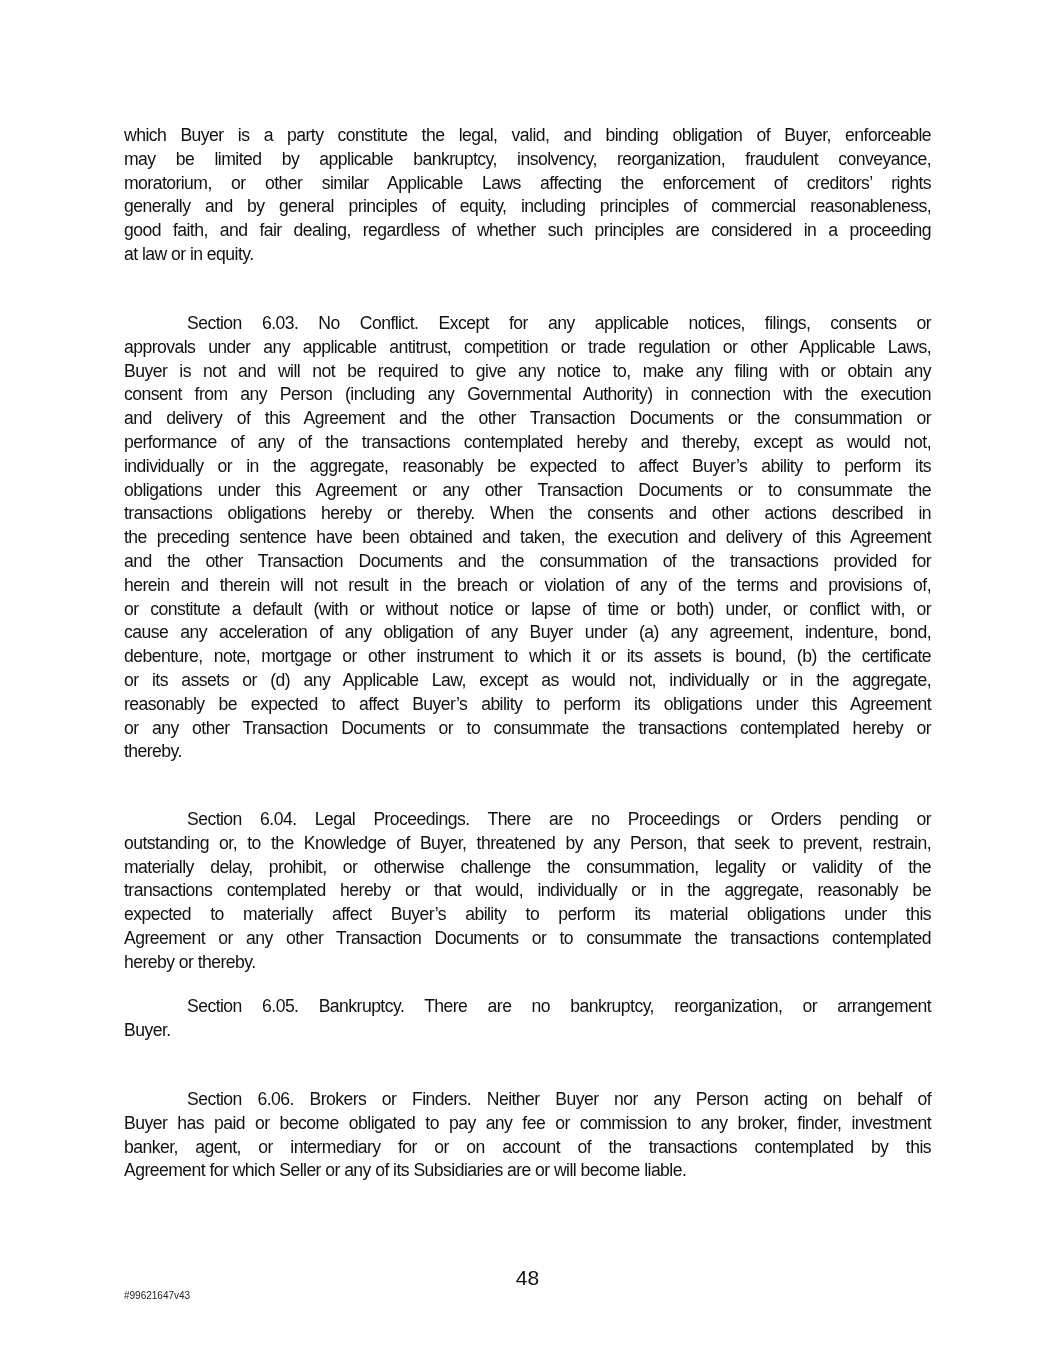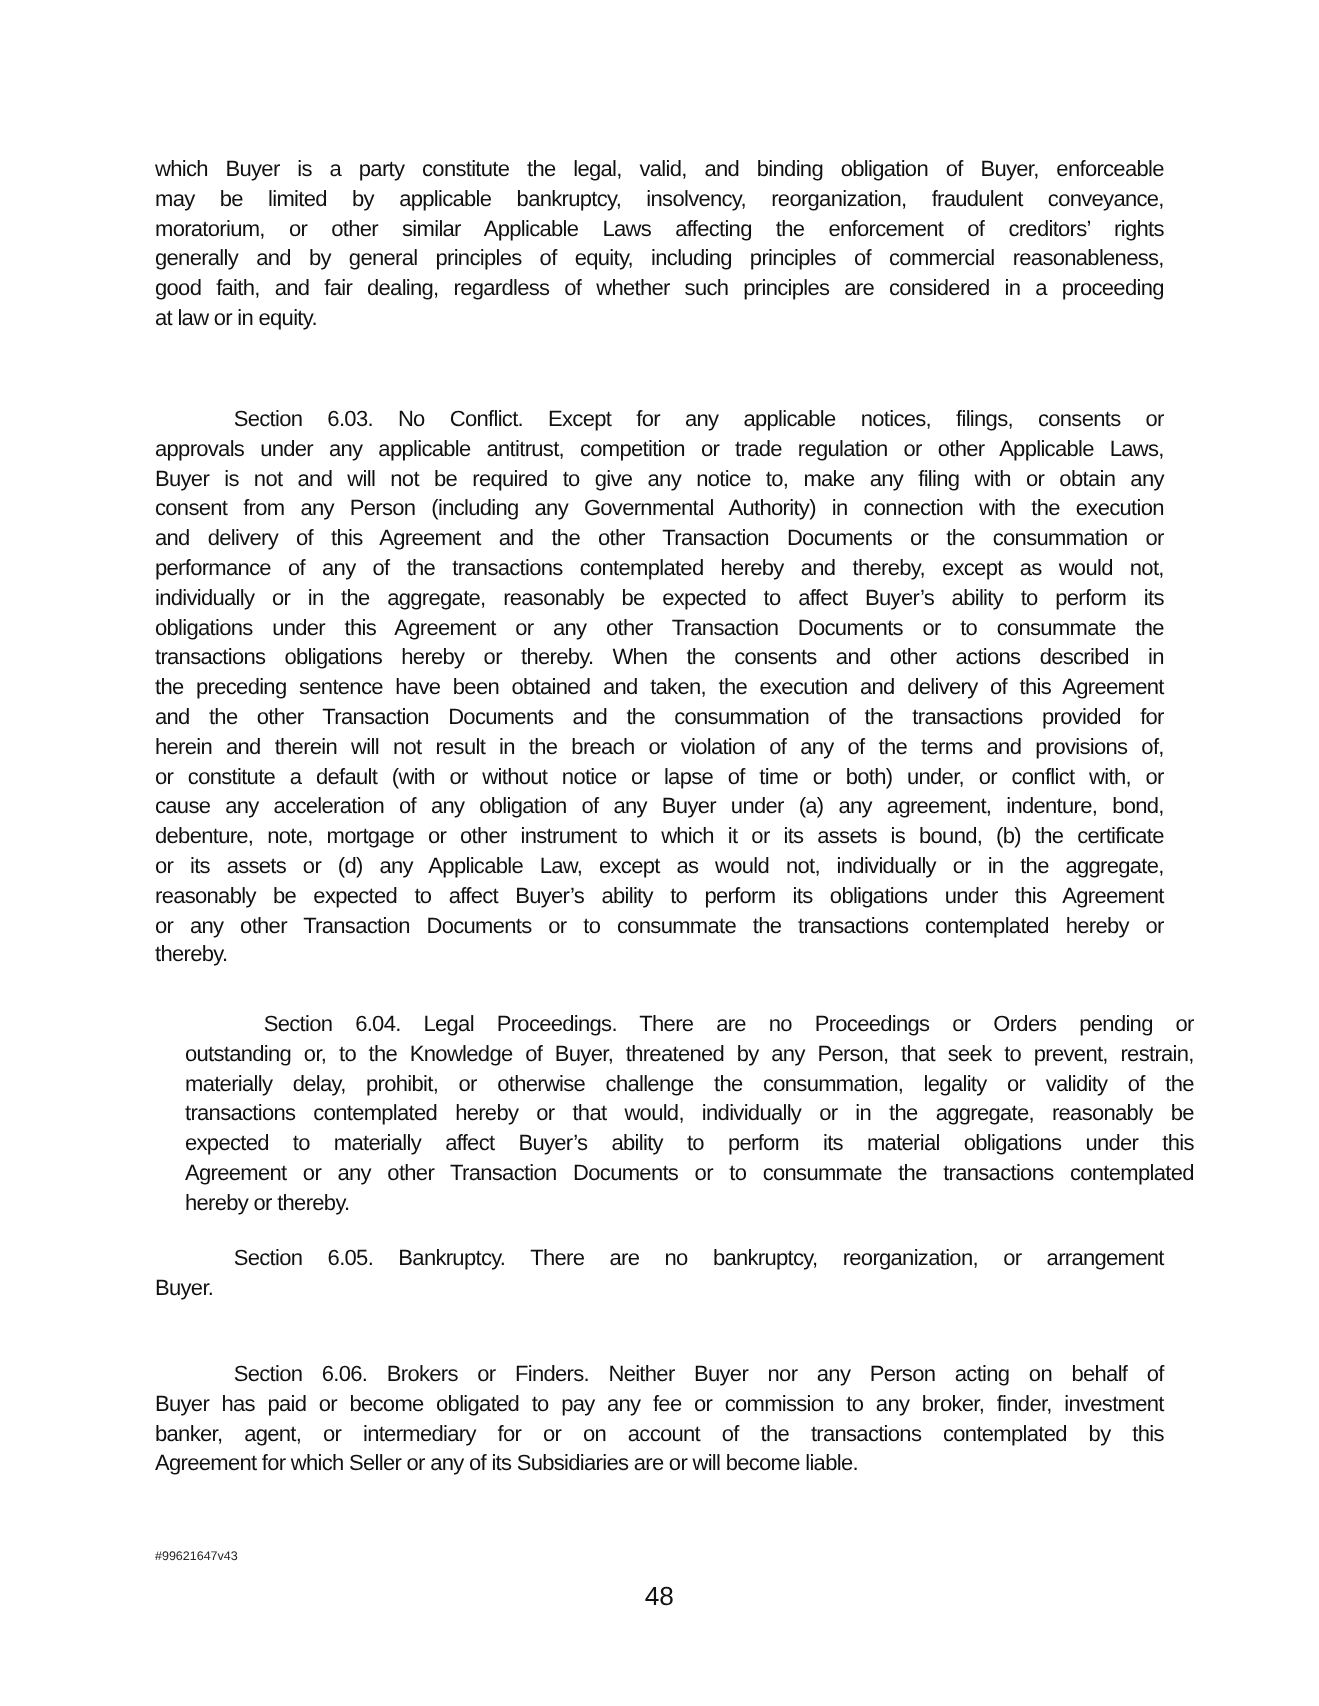--- a/index.html
+++ b/index.html
@@ -52,41 +52,41 @@
       width: 1055px;
       top: 1266px;
       text-align: center;
       font-size: 21px;
       font-family: "Liberation Sans", sans-serif;
       color: #111111;
     }
     .doc-id {
       position: absolute;
       left: 124px;
-      top: 1240px;
+      top: 1290px;
       font-size: 10px;
       font-family: "Liberation Sans", sans-serif;
       color: #222222;
     }
   </style>
 </head>
 <body>
 
 <div class="page">
 
   <div class="para" style="top:124px;">
     <span class="line">which Buyer is a party constitute the legal, valid, and binding obligation of Buyer, enforceable</span>
     <span class="line">may be limited by applicable bankruptcy, insolvency, reorganization, fraudulent conveyance,</span>
     <span class="line">moratorium, or other similar Applicable Laws affecting the enforcement of creditors’ rights</span>
     <span class="line">generally and by general principles of equity, including principles of commercial reasonableness,</span>
     <span class="line">good faith, and fair dealing, regardless of whether such principles are considered in a proceeding</span>
     <span class="line last">at law or in equity.</span>
   </div>
 
-  <div class="para" style="top:312px;margin-top:12px;">
+  <div class="para" style="top:312px;">
     <span class="line indent">Section 6.03.  No Conflict.  Except for any applicable notices, filings, consents or</span>
     <span class="line">approvals under any applicable antitrust, competition or trade regulation or other Applicable Laws,</span>
     <span class="line">Buyer is not and will not be required to give any notice to, make any filing with or obtain any</span>
     <span class="line">consent from any Person (including any Governmental Authority) in connection with the execution</span>
     <span class="line">and delivery of this Agreement and the other Transaction Documents or the consummation or</span>
     <span class="line">performance of any of the transactions contemplated hereby and thereby, except as would not,</span>
     <span class="line">individually or in the aggregate, reasonably be expected to affect Buyer’s ability to perform its</span>
     <span class="line">obligations under this Agreement or any other Transaction Documents or to consummate the</span>
     <span class="line">transactions obligations hereby or thereby.  When the consents and other actions described in</span>
     <span class="line">the preceding sentence have been obtained and taken, the execution and delivery of this Agreement</span>
@@ -94,21 +94,21 @@
     <span class="line">herein and therein will not result in the breach or violation of any of the terms and provisions of,</span>
     <span class="line">or constitute a default (with or without notice or lapse of time or both) under, or conflict with, or</span>
     <span class="line">cause any acceleration of any obligation of any Buyer under (a) any agreement, indenture, bond,</span>
     <span class="line">debenture, note, mortgage or other instrument to which it or its assets is bound, (b) the certificate</span>
     <span class="line">or its assets or (d) any Applicable Law, except as would not, individually or in the aggregate,</span>
     <span class="line">reasonably be expected to affect Buyer’s ability to perform its obligations under this Agreement</span>
     <span class="line">or any other Transaction Documents or to consummate the transactions contemplated hereby or</span>
     <span class="line last">thereby.</span>
   </div>
 
-  <div class="para" style="top:808px;margin-left:24px;">
+  <div class="para" style="top:808px;">
     <span class="line indent">Section 6.04.  Legal Proceedings.  There are no Proceedings or Orders pending or</span>
     <span class="line">outstanding or, to the Knowledge of Buyer, threatened by any Person, that seek to prevent, restrain,</span>
     <span class="line">materially delay, prohibit, or otherwise challenge the consummation, legality or validity of the</span>
     <span class="line">transactions contemplated hereby or that would, individually or in the aggregate, reasonably be</span>
     <span class="line">expected to materially affect Buyer’s ability to perform its material obligations under this</span>
     <span class="line">Agreement or any other Transaction Documents or to consummate the transactions contemplated</span>
     <span class="line last">hereby or thereby.</span>
   </div>
 
   <div class="para" style="top:995px;">

